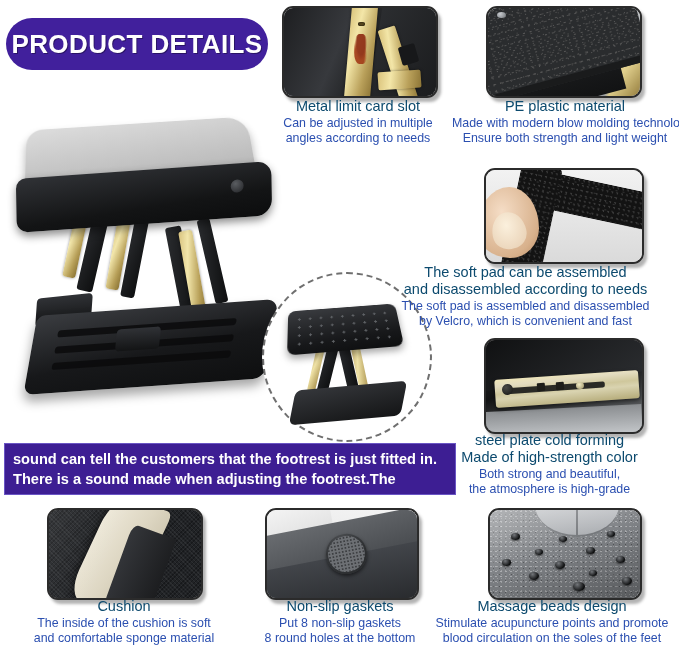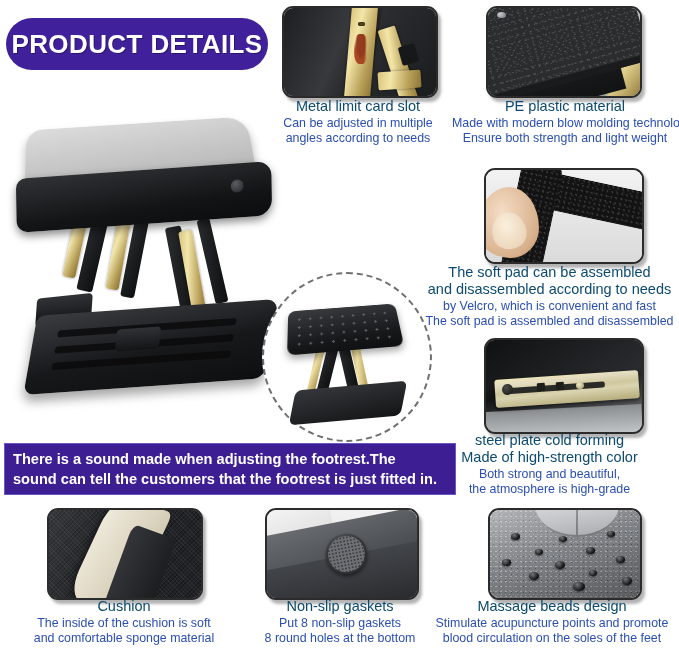--- a/index.html
+++ b/index.html
@@ -316,28 +316,28 @@
   </div>
 
   <div class="panel" style="left:484px;top:168px;width:156px;height:92px;">
     <div class="ph ph-vel">
       <div class="strap s2"></div>
       <div class="strap s1"></div>
       <div class="thumb"></div>
       <div class="nail"></div>
     </div>
   </div>
-  <div class="cap" style="left:420px;top:264px;width:259px;text-align:center;">
+  <div class="cap" style="left:396px;top:264px;width:259px;text-align:center;">
     <div class="t">
       <span style="display:block">The soft pad can be assembled</span>
       <span style="display:block">and disassembled according to needs</span>
     </div>
     <div class="d">
+      <span>The soft pad is assembled and disassembled</span>
       <span>by Velcro, which is convenient and fast</span>
-      <span>The soft pad is assembled and disassembled</span>
     </div>
   </div>
 
   <div class="panel" style="left:484px;top:338px;width:156px;height:92px;">
     <div class="ph ph-steel">
       <div class="blk"></div>
       <div class="floor"></div>
       <div class="bar"></div>
       <div class="boltl"></div>
       <div class="notch n1"></div>
@@ -351,22 +351,22 @@
       <span style="display:block">Made of high-strength color</span>
     </div>
     <div class="d">
       <span>Both strong and beautiful,</span>
       <span>the atmosphere is high-grade</span>
     </div>
   </div>
 
   <div class="sound">
     <span>
+      <span style="display:block">sound can tell the customers that the footrest is just fitted in.</span>
       <span style="display:block">There is a sound made when adjusting the footrest.The</span>
-      <span style="display:block">sound can tell the customers that the footrest is just fitted in.</span>
     </span>
   </div>
 
   <div class="panel" style="left:47px;top:508px;width:152px;height:88px;">
     <div class="ph ph-cush">
       <div class="fab"></div>
       <div class="peel"></div>
       <div class="flap"></div>
       <div class="shade"></div>
     </div>

